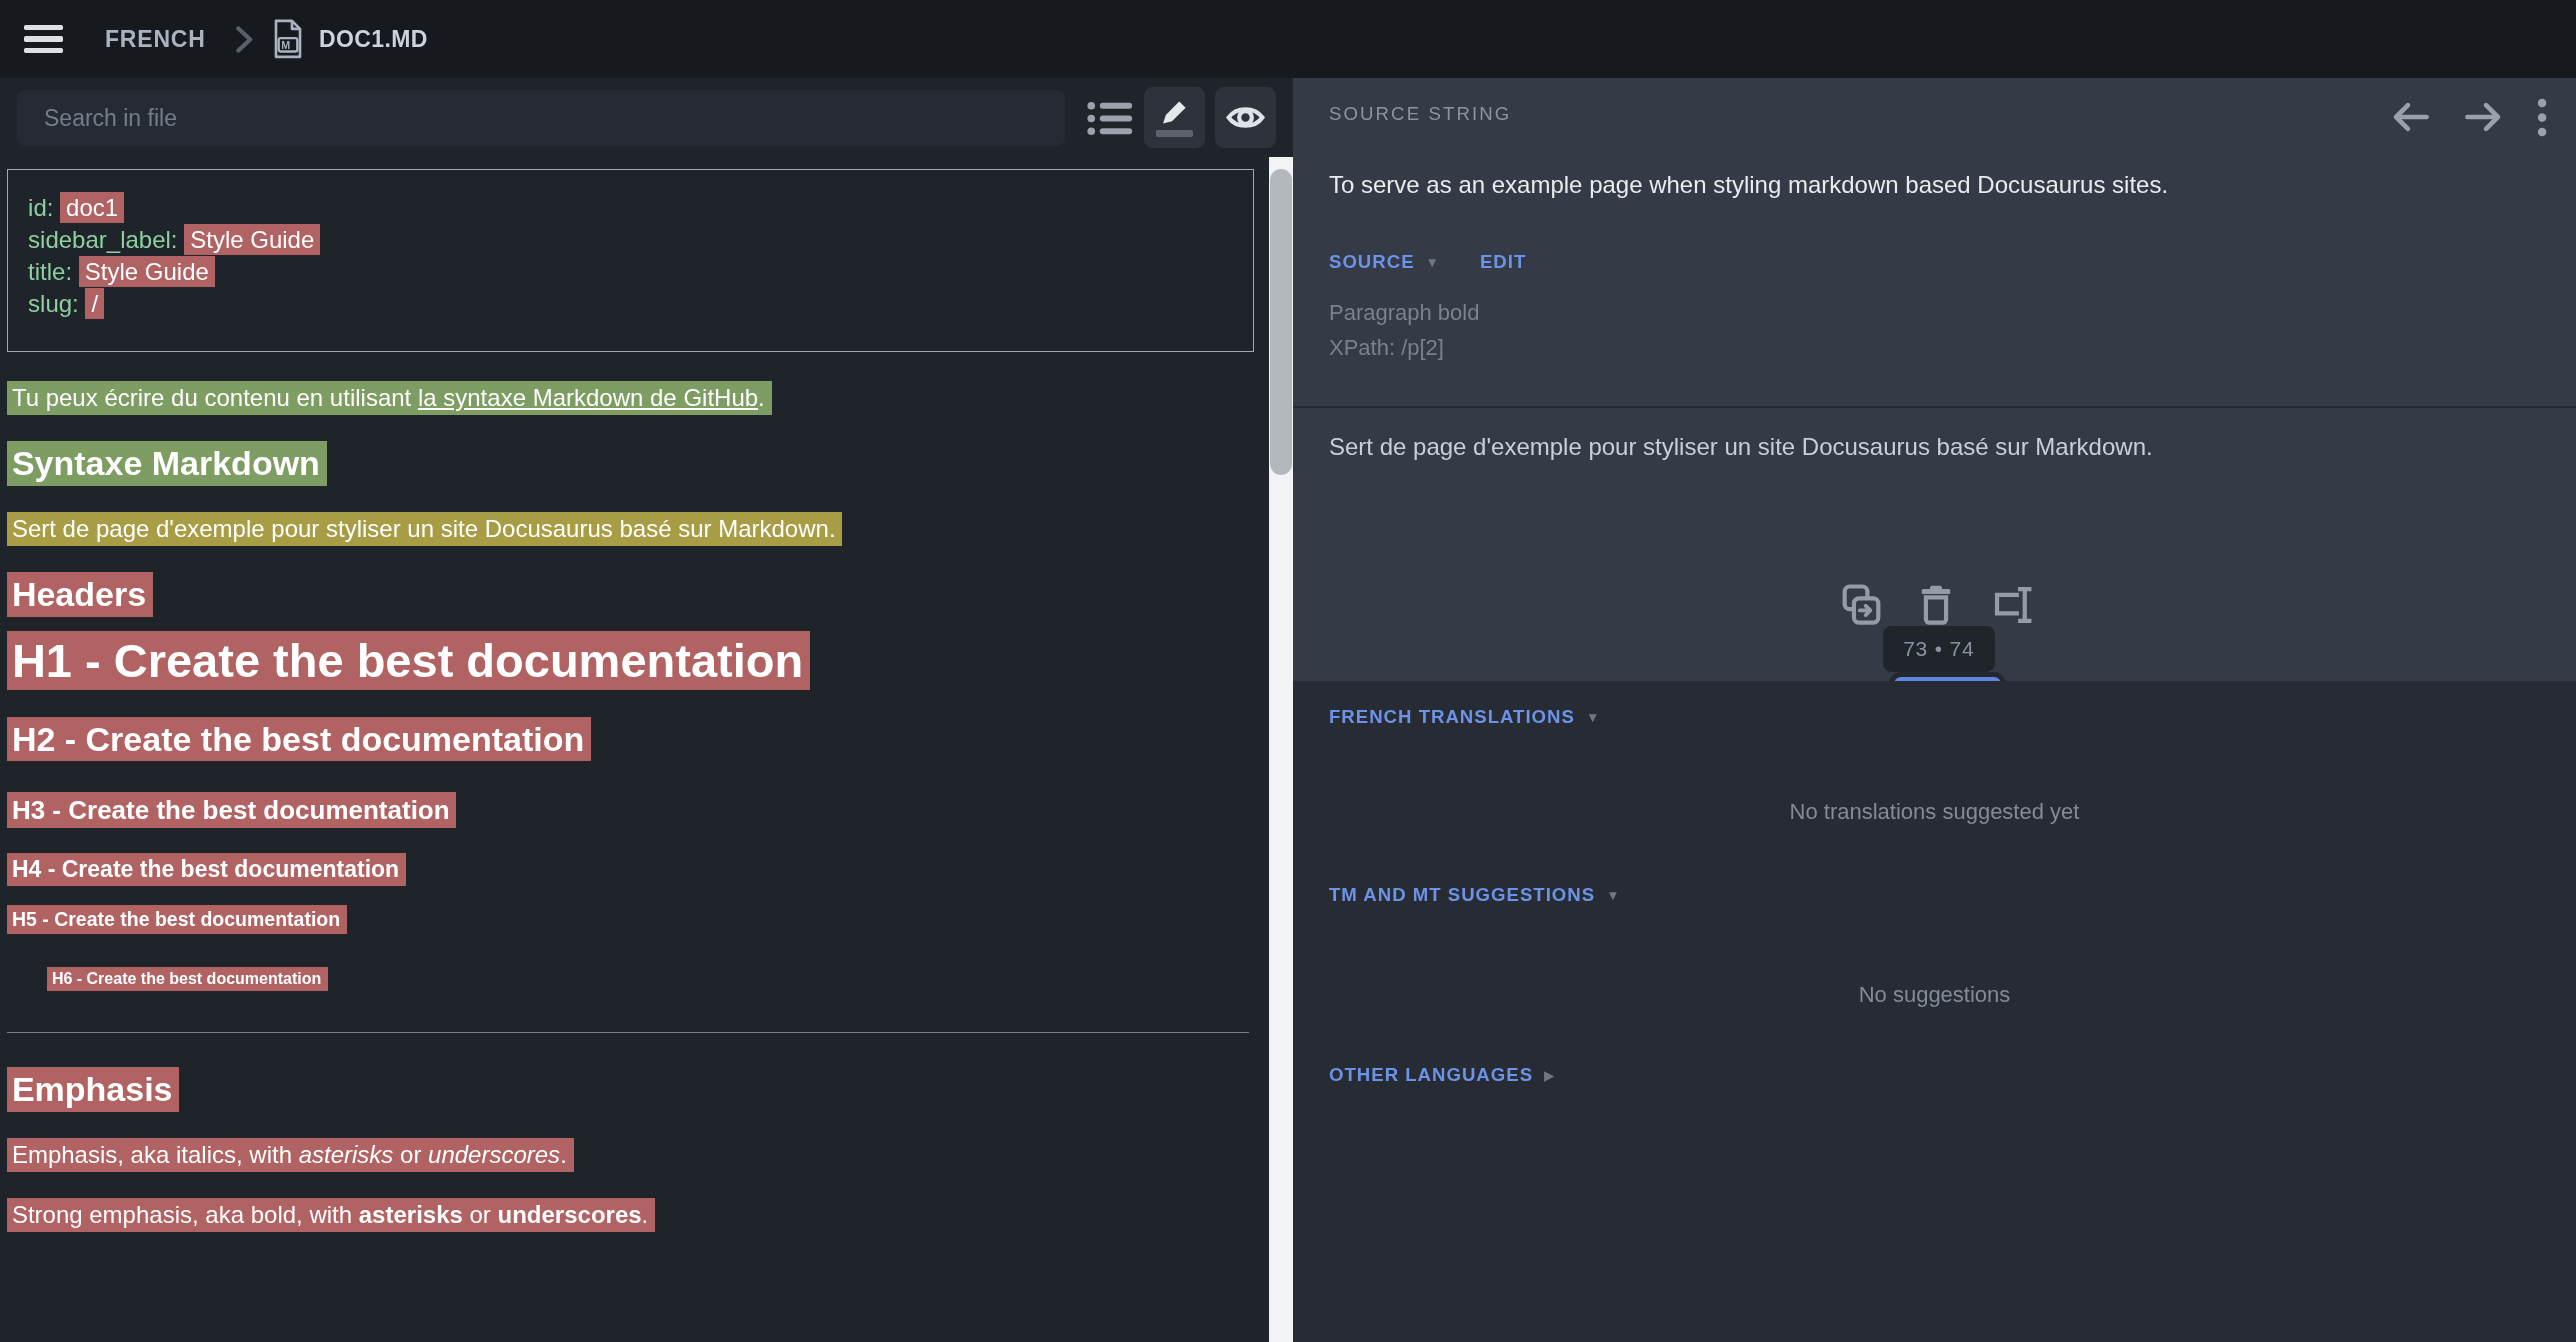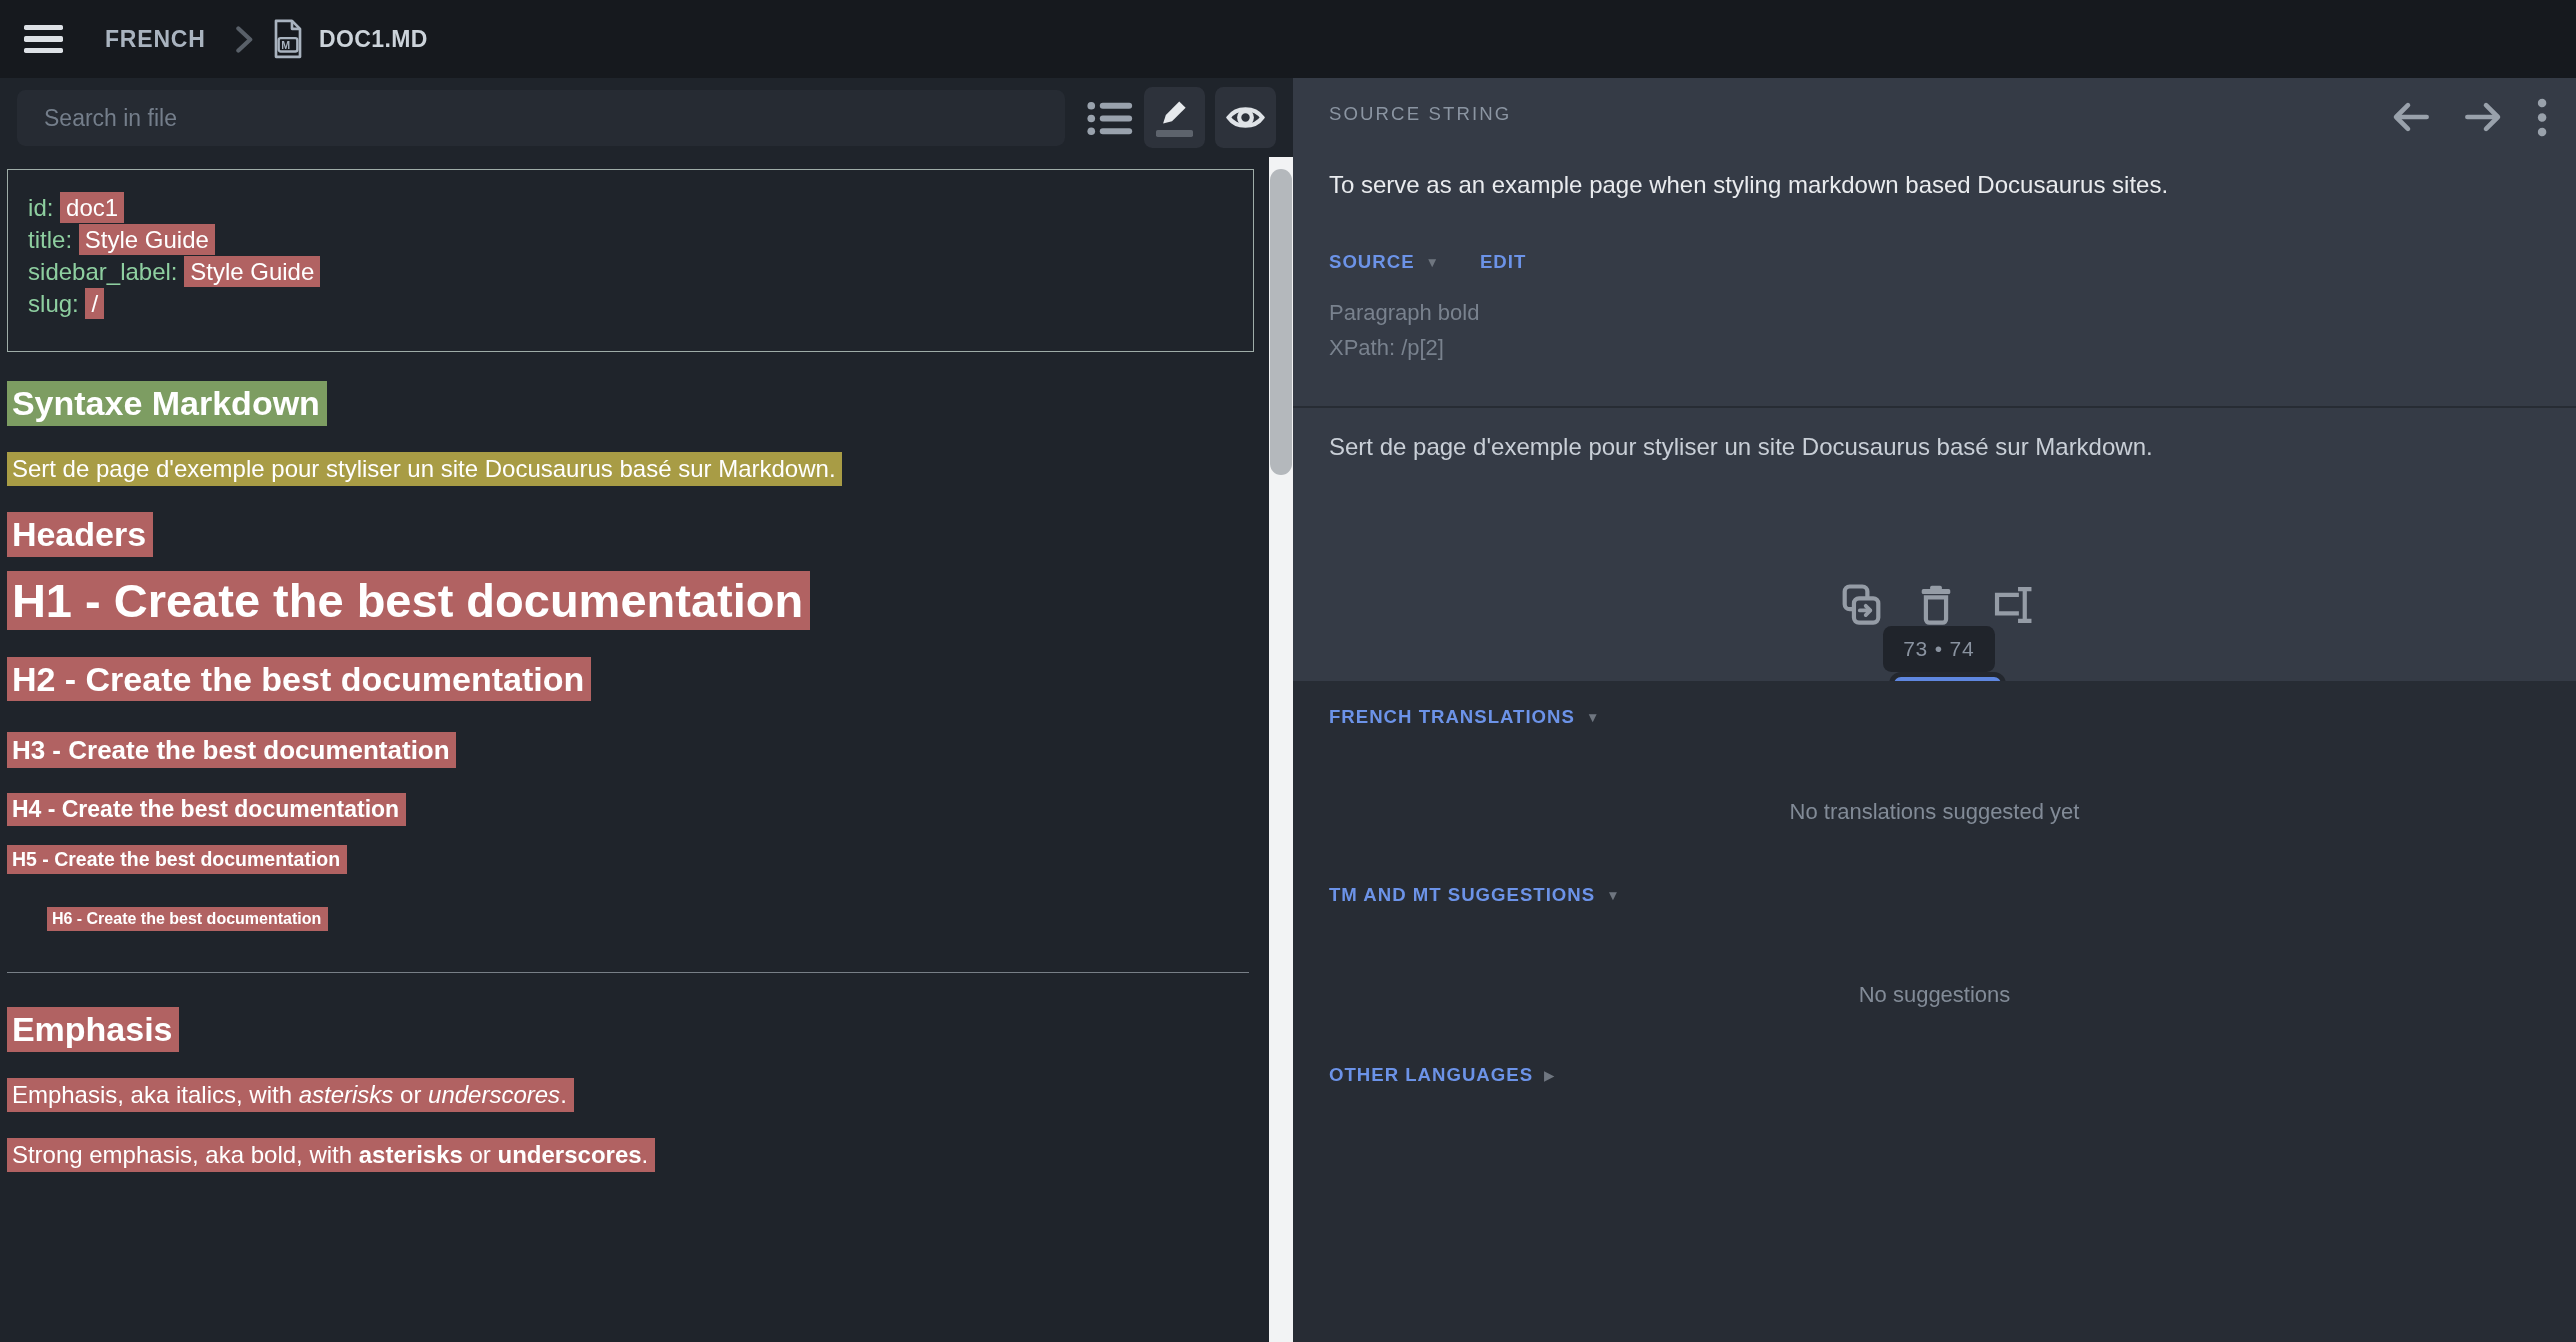--- a/index.html
+++ b/index.html
@@ -164,25 +164,26 @@
       <svg width="39" height="27" viewBox="0 0 46 32">
         <path d="M3 16 C 12 3, 34 3, 43 16 C 34 29, 12 29, 3 16 Z" fill="none" stroke="#dfe3e7" stroke-width="5"></path>
         <circle cx="23" cy="16" r="7.5" fill="none" stroke="#dfe3e7" stroke-width="5"></circle>
       </svg>
     </button>
   </div>
 
   <div class="content">
     <div class="frontmatter" id="frontmatter">
         <div><span class="fm-key">id: </span><span class="fm-val">doc1</span></div>
+        <div><span class="fm-key">sidebar_label: </span><span class="fm-val">Style Guide</span></div>
         <div><span class="fm-key">title: </span><span class="fm-val">Style Guide</span></div>
-        <div><span class="fm-key">sidebar_label: </span><span class="fm-val">Style Guide</span></div>
         <div><span class="fm-key">slug: </span><span class="fm-val">/</span></div>
       </div>
     <div id="doc-content">
+        <div class="doc-line p"><span class="hl green"><span>Tu peux écrire du contenu en utilisant </span><span class="underline">la syntaxe Markdown de GitHub</span><span>.</span></span></div>
         <div class="doc-line h2"><span class="hl green"><span>Syntaxe Markdown</span></span></div>
         <div class="doc-line p"><span class="hl yellow"><span>Sert de page d'exemple pour styliser un site Docusaurus basé sur Markdown.</span></span></div>
         <div class="doc-line h2"><span class="hl red"><span>Headers</span></span></div>
         <div class="doc-line h1"><span class="hl red"><span>H1 - Create the best documentation</span></span></div>
         <div class="doc-line h2"><span class="hl red"><span>H2 - Create the best documentation</span></span></div>
         <div class="doc-line h3"><span class="hl red"><span>H3 - Create the best documentation</span></span></div>
         <div class="doc-line h4"><span class="hl red"><span>H4 - Create the best documentation</span></span></div>
         <div class="doc-line h5"><span class="hl red"><span>H5 - Create the best documentation</span></span></div>
         <div class="doc-line h6"><span class="hl red"><span>H6 - Create the best documentation</span></span></div>
         <div class="doc-hr"></div>

